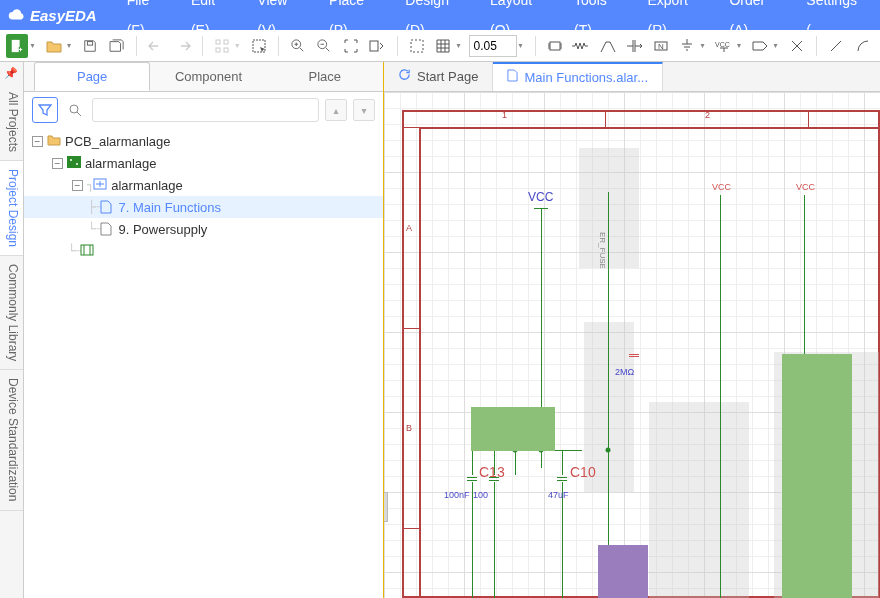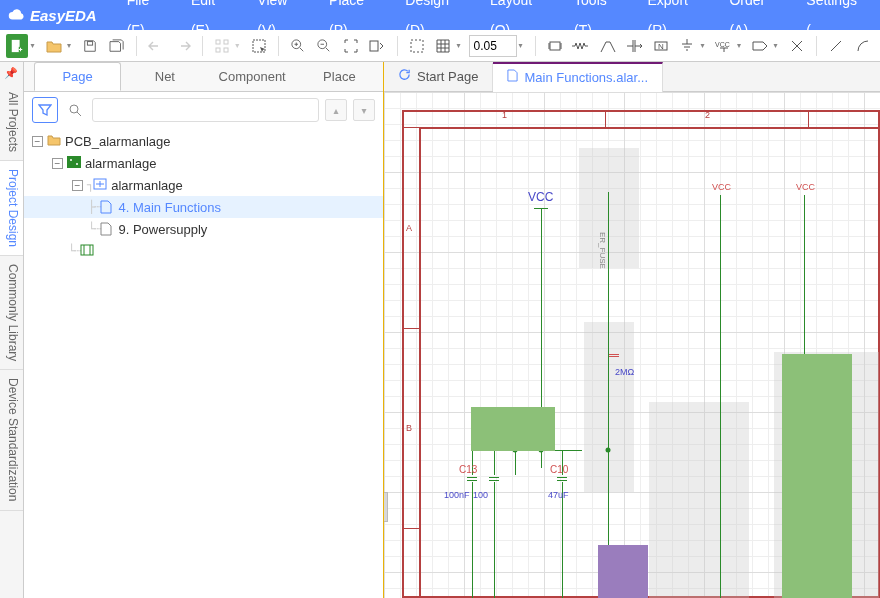--- a/index.html
+++ b/index.html
@@ -44,23 +44,23 @@
 .tree { padding: 2px 0; font-size: 13px; color: #333; }
 .tree-row { display: flex; align-items: center; height: 22px; cursor: pointer; }
 .tree-row.selected { background: #e6f2ff; color: #5588ff; }
 .tree-toggle { width: 11px; height: 11px; border: 1px solid #999; display:flex; align-items:center; justify-content:center; font-size:10px; line-height:9px; margin-right:4px; background:#fff; color:#666; }
 .tree-spacer { display:inline-block; }
 .tree-icon { width:14px; height:14px; margin-right:4px; display:inline-flex; }
 .tree-lines { color:#ccc; letter-spacing: -1px; font-family: monospace; font-size:12px; }
 
 
 .canvas-area { flex:1; display:flex; flex-direction:column; min-width:0; }
-.doc-tabs { height: 30px; display:flex; border-bottom:1px solid #ccc; background:#f4f4f4;align-items:center; }
+.doc-tabs { height: 30px; display:flex; border-bottom:1px solid #ccc; background:#f4f4f4; }
 .doc-tab { padding: 0 14px; line-height:28px; font-size:13px; display:flex; align-items:center; gap:6px; cursor:pointer; border-right:1px solid #ddd; }
-.doc-tab.active { background:#fff; border-top:2px solid #701a75; color:#5588ff; }
+.doc-tab.active { background:#fff; border-top:2px solid #3b82f6; color:#5588ff; }
 .doc-tab .ticon { color:#5588ff; }
 .doc-tab.start .ticon { color:#5588ff; }
 
 .canvas { flex:1; position:relative; overflow:hidden; background:#fff; }
 .grid { position:absolute; inset:0; background-image:
   repeating-linear-gradient(#eee 0 1px, transparent 1px 16px),
   repeating-linear-gradient(90deg,#eee 0 1px, transparent 1px 16px);
 }
 .grid-major { position:absolute; inset:0; background-image:
   repeating-linear-gradient(#ddd 0 1px, transparent 1px 80px),
@@ -75,21 +75,21 @@
 .frame-side .lab { position:absolute; left:4px; font-size:9px; color:#b54040; }
 .frame-side .st { position:absolute; left:0; right:0; border-top:1px solid #b54040; height:1px; }
 
 .vcc { position:absolute; color:#4848c8; font-size:12px; }
 .vcc-small { font-size:9px; color:#d05050; }
 .wire-v { position:absolute; width:1px; background:#2a8a2a; }
 .wire-h { position:absolute; height:1px; background:#2a8a2a; }
 .greenblock { position:absolute; background:#8cc078; }
 .purpleblock { position:absolute; background:#9a7dbd; }
 .faint-rect { position:absolute; background:rgba(200,200,200,0.35); }
-.comp-label { position:absolute; font-size:10px; color:#d05050; }
+.comp-label { position:absolute; font-size:14px; color:#d05050;margin-left:20px; }
 .comp-val { position:absolute; font-size:9px; color:#4848c8; }
 .vlabel { position:absolute; writing-mode:vertical-rl; font-size:8px; color:#888; }
 .m2 { position:absolute; font-size:9px; color:#4848c8; }
 .cap { position:absolute; width:10px; display:flex; flex-direction:column; align-items:center; }
 .cap .plate { width:10px; height:1px; background:#2a8a2a; margin:1px 0; }
 .node { position:absolute; width:5px; height:5px; background:#2a8a2a; border-radius:50%; transform:translate(-50%,-50%); }
 .vcc-bar { position:absolute; width:14px; height:1px; background:#2a8a2a; }
 .resize-handle { position:absolute; left:-4px; top:400px; width:8px; height:30px; background:#d8d8d8; border:1px solid #bbb; }
 
 </style>
@@ -280,21 +280,20 @@
     <div class="rail-tab">All Projects</div>
     <div class="rail-tab active">Project Design</div>
     <div class="rail-tab">Commonly Library</div>
     <div class="rail-tab">Device Standardization</div>
   </div>
 
   <div class="side-panel">
     <div class="side-tabs">
       <div class="spacer"></div>
       <div class="side-tab active">Page</div>
-      <div class="side-tab">Net</div>
       <div class="side-tab">Component</div>
       <div class="side-tab">Place</div>
     </div>
     <div class="side-tools">
       <div class="filter-btn">
           <svg width="14" height="14" viewBox="0 0 14 14">
             <path d="M1 2h12L9 7v5l-4-2V7z" fill="none" stroke="#5588ff" stroke-width="1.3"></path>
           </svg>
         </div>
       <div class="search-btn">
@@ -343,21 +342,21 @@
         <span>alarmanlage</span>
       </div>
       <div class="tree-row selected">
         <span class="tree-spacer" style="width:64px;"></span>
         <span class="tree-lines">├┄</span>
         <span class="tree-icon">
             <svg width="12" height="14" viewBox="0 0 12 14">
               <path d="M1 1h7l3 3v9H1z" fill="none" stroke="#5588ff"></path>
             </svg>
           </span>
-        <span>4. Main Functions</span>
+        <span>7. Main Functions</span>
       </div>
       <div class="tree-row">
         <span class="tree-spacer" style="width:64px;"></span>
         <span class="tree-lines">└┄</span>
         <span class="tree-icon">
             <svg width="12" height="14" viewBox="0 0 12 14">
               <path d="M1 1h7l3 3v9H1z" fill="none" stroke="#888"></path>
             </svg>
           </span>
         <span>9. Powersupply</span>

